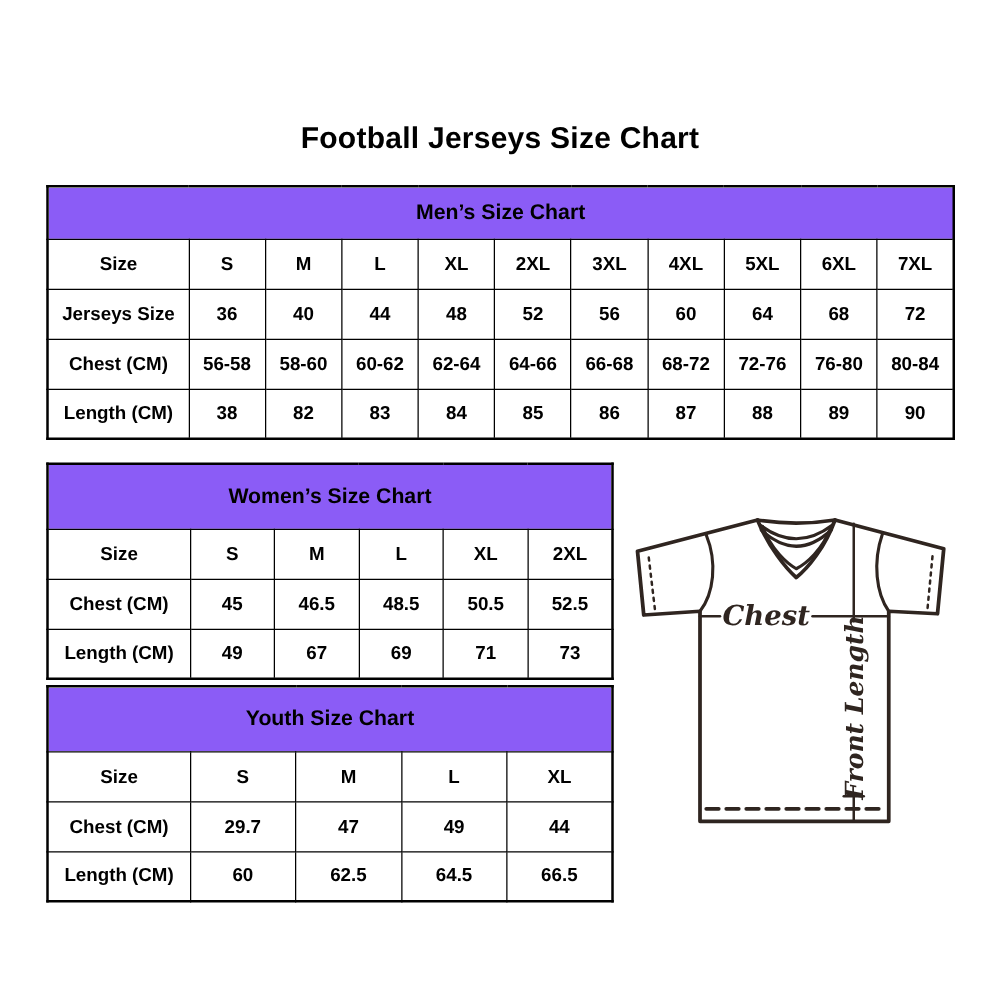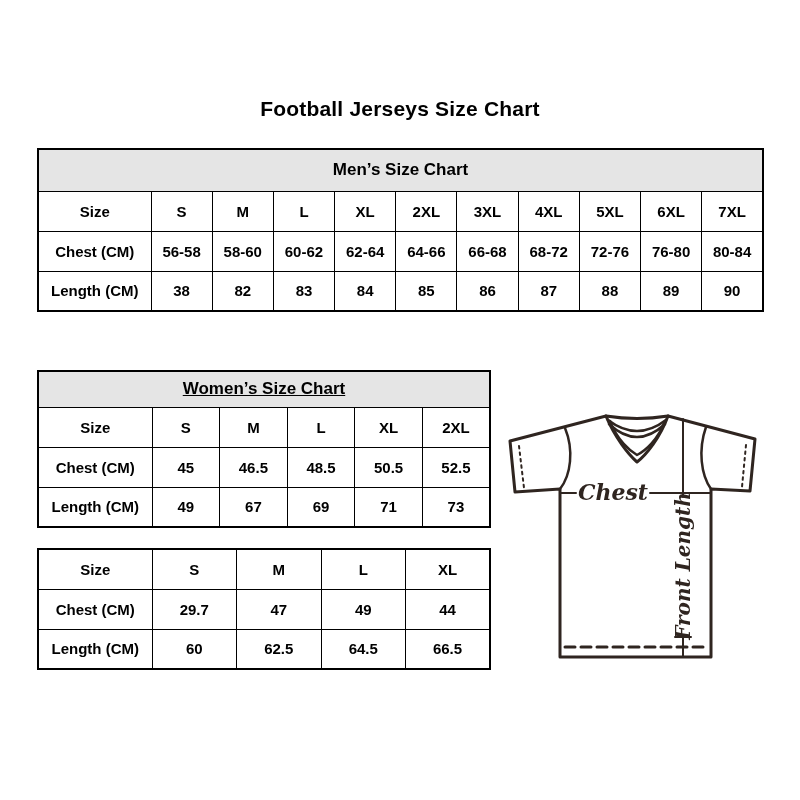--- a/index.html
+++ b/index.html
@@ -6,44 +6,44 @@
   html,body { margin:0; padding:0; background:#ffffff; }
   body {
     width:800px; height:800px;
     font-family:"Liberation Sans", sans-serif;
     color:#000;
   }
   #page { position:relative; width:800px; height:800px; background:#fff; overflow:hidden; }
 
   .page-title {
     position:absolute; top:97px; left:0; width:100%;
-    text-align:center; font-size:21px; font-weight:bold; letter-spacing:0.2px;
+    text-align:center; font-size:24px; font-weight:bold; letter-spacing:0.2px;
   }
 
   table.size-table {
     position:absolute; border-collapse:collapse; table-layout:fixed;
     border:2px solid #000;
   }
   table.size-table td {
     border:1px solid #000; padding:0;
     text-align:center; vertical-align:middle;
     font-weight:bold; font-size:15px;
     overflow:hidden; white-space:nowrap;
   }
-  table.size-table td.hdr { background:#e5e5e5; font-size:17px; }
+  table.size-table td.hdr { background:#8b5cf6; font-size:17px; }
 
   #men-table   { left:37px; top:148px; width:727px; }
   #men-table tr { height:40px; }
   #men-table tr.h { height:42px; }
   #men-table col.label { width:113px; }
 
   #women-table { left:37px; top:370px; width:454px; }
   #youth-table { left:37px; top:548px; width:454px; }
   #women-table tr, #youth-table tr { height:40px; }
-  #women-table tr.h, #youth-table tr.h { height:36px;text-decoration:underline; }
+  #women-table tr.h, #youth-table tr.h { height:52px; }
   #women-table col.label, #youth-table col.label { width:114px; }
 
   #jersey-diagram { position:absolute; left:503px; top:396px; }
   .measure-text {
     fill:#2f2520;
     font-family:"DejaVu Serif", serif;
     font-style:italic; font-weight:bold;
   }
 </style>
 </head>
@@ -78,20 +78,33 @@
         <td>L</td>
         <td>XL</td>
         <td>2XL</td>
         <td>3XL</td>
         <td>4XL</td>
         <td>5XL</td>
         <td>6XL</td>
         <td>7XL</td>
       </tr>
       <tr>
+        <td>Jerseys Size</td>
+        <td>36</td>
+        <td>40</td>
+        <td>44</td>
+        <td>48</td>
+        <td>52</td>
+        <td>56</td>
+        <td>60</td>
+        <td>64</td>
+        <td>68</td>
+        <td>72</td>
+      </tr>
+      <tr>
         <td>Chest (CM)</td>
         <td>56-58</td>
         <td>58-60</td>
         <td>60-62</td>
         <td>62-64</td>
         <td>64-66</td>
         <td>66-68</td>
         <td>68-72</td>
         <td>72-76</td>
         <td>76-80</td>
@@ -155,20 +168,23 @@
 
   <table class="size-table" id="youth-table">
     <colgroup>
         <col class="label">
         <col>
         <col>
         <col>
         <col>
       </colgroup>
     <tbody>
+      <tr class="h">
+        <td class="hdr" colspan="5">Youth Size Chart</td>
+      </tr>
       <tr>
         <td>Size</td>
         <td>S</td>
         <td>M</td>
         <td>L</td>
         <td>XL</td>
       </tr>
       <tr>
         <td>Chest (CM)</td>
         <td>29.7</td>

